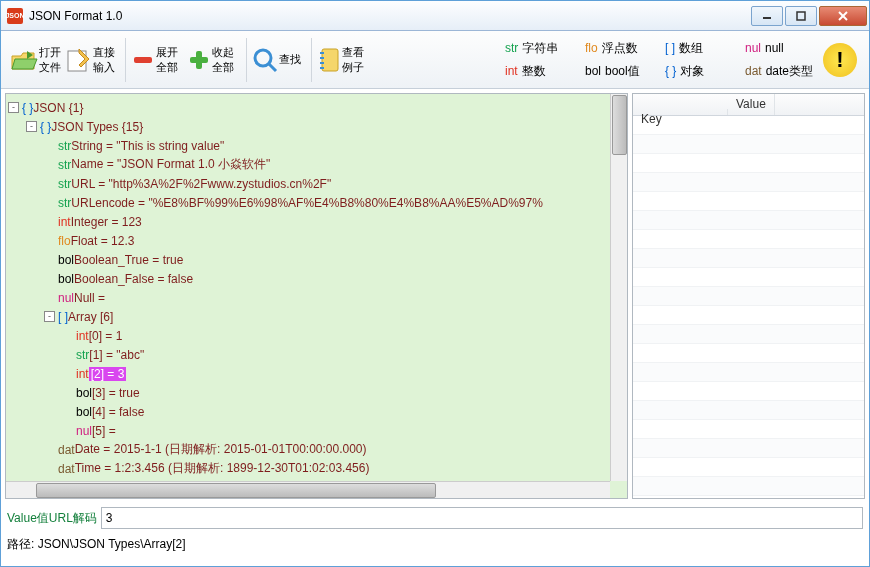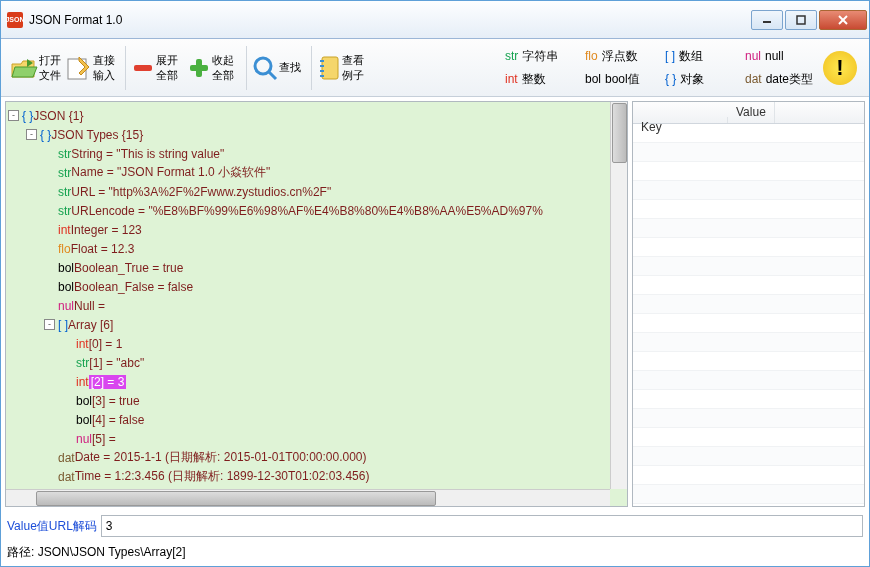--- a/index.html
+++ b/index.html
@@ -1,17 +1,17 @@
 <!DOCTYPE html>
 <html><head>
 <meta charset="utf-8">
 <style>
 * { box-sizing: border-box; margin: 0; padding: 0; font-family: "Microsoft YaHei", Tahoma, sans-serif; font-size: 12px; }
 body { background: #fff; width: 870px; height: 567px; overflow: hidden; border: 1px solid #5ea0d8; }
-.titlebar { height: 38px; background: linear-gradient(#fdfeff, #e6eef7); display: flex; align-items: center; border-bottom: 1px solid #9cb6d6; }
+.titlebar { height: 30px; background: linear-gradient(#fdfeff, #e6eef7); display: flex; align-items: center; border-bottom: 1px solid #9cb6d6; }
 .titlebar .icon-app { width: 16px; height: 16px; margin: 0 6px; background: #d93c1a; border-radius: 2px; display: flex; align-items: center; justify-content: center; color: #fff; font-size: 7px; font-weight: bold; }
 .titlebar .title { font-size: 12px; color: #000; }
 .titlebar .spacer { flex: 1; }
 .winbtn { width: 32px; height: 20px; border: 1px solid #7ba4ce; background: linear-gradient(#f0f6fc,#d7e6f5); margin-right: 2px; display: flex; align-items: center; justify-content: center; border-radius: 2px; }
 .winbtn.close { background: linear-gradient(#e88b74,#c84a32); width: 48px; border-color: #a63; }
 .winbtn svg { display: block; }
 .toolbar { height: 58px; background: linear-gradient(#fdfdfd,#eef2f6); border-bottom: 1px solid #c6cfd9; display: flex; align-items: center; padding: 0 8px; }
 .tbtn { display: flex; align-items: center; width: 56px; cursor: pointer; }
 .tbtn .ic { height: 32px; display: flex; align-items: center; justify-content: center; }
 .tbtn .lbl { font-size: 11px; color: #000; }
@@ -43,21 +43,21 @@
 .vsb .thumb { position: absolute; top: 1px; height: 60px; width: 15px; left: 1px; background: linear-gradient(90deg,#ddd,#bbb); border: 1px solid #999; border-radius: 2px; }
 .kv { width: 233px; border: 1px solid #b0b8c0; background: #fff; }
 .kv-head { display: flex; height: 22px; border-bottom: 1px solid #d0d6dd; background: linear-gradient(#fdfdfd,#f0f2f5); }
 .kv-head div { padding: 3px 8px; font-size: 12px; color: #333; border-right: 1px solid #e0e4e8; }
 .kv-head .kcol { width: 95px; margin-top: 15px; }
 .kv-body { height: 388px; }
 .kv-body .row { height: 19px; border-bottom: 1px solid #f0f2f4; }
 .kv-body .row.alt { background: #fafbfc; }
 .bottom { padding: 0 6px; }
 .decode { display: flex; align-items: center; padding: 4px 0; gap: 4px; }
-.decode .lbl { font-size: 12px; color: #1d4ed8; }
+.decode .lbl { font-size: 12px; color: #15803d; }
 .decode input { flex: 1; border: 1px solid #b0b8c0; padding: 3px 4px; font-size: 12px; }
 .status { font-size: 12px; color: #000; padding: 3px 0; }
 </style>
 </head>
 <body>
 
 <div class="titlebar">
   <div class="icon-app">JSON</div>
   <div class="title">JSON Format 1.0</div>
   <div class="spacer"></div>

